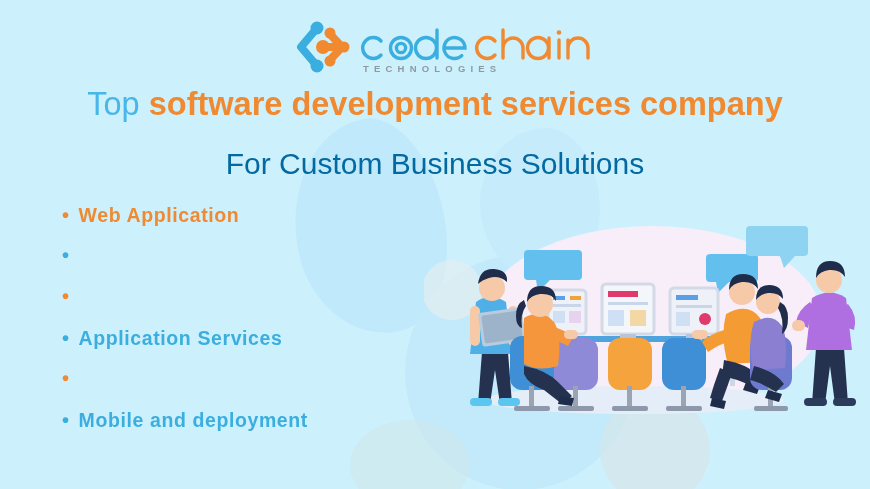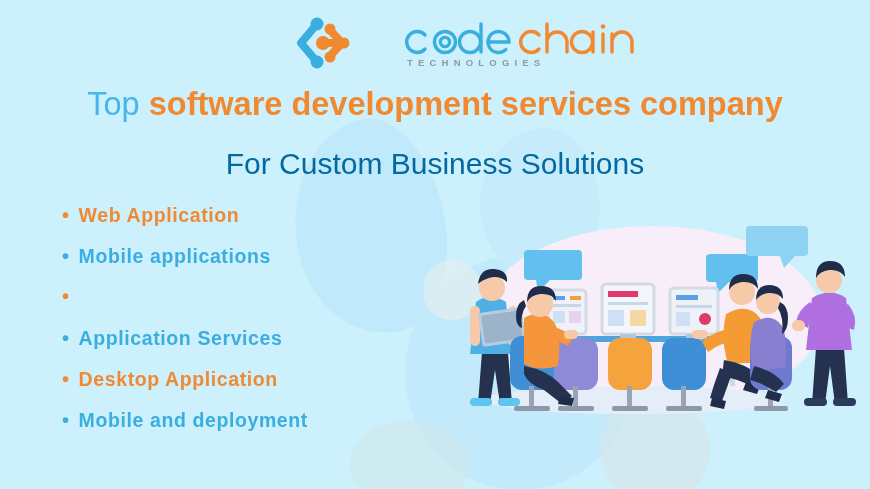--- a/index.html
+++ b/index.html
@@ -46,21 +46,21 @@
     position:absolute; left:350px; top:420px;
     width:120px; height:90px;
     background:#cfe6e8; opacity:.5;
     border-radius:50%;
   }
 
   
   .logo {
     position:absolute; left:287px; top:12px;
     width:300px; height:62px;
-    display:flex; align-items:center;gap:44px;
+    display:flex; align-items:flex-end;
   }
   .logo-mark { width:68px; height:54px; flex:none; }
   .logo-text { margin-left:4px; padding-top:2px; }
   .wordmark { display:block; height:40px; }
   .tagline {
     display:block;
     font-size:9.5px;
     letter-spacing:5.2px;
     color:#8d9aa2;
     font-weight:700;
@@ -180,32 +180,30 @@
 
   <div class="subhead">For Custom Business Solutions</div>
 
   <ul class="services">
     <li class="service-item orange">
       <span class="dot">•</span>
       <span>Web Application</span>
     </li>
     <li class="service-item blue">
       <span class="dot">•</span>
-      <span>Mobile applications</span>
     </li>
     <li class="service-item orange">
       <span class="dot">•</span>
     </li>
     <li class="service-item blue">
       <span class="dot">•</span>
       <span>Application Services</span>
     </li>
     <li class="service-item orange">
       <span class="dot">•</span>
-      <span>Desktop Application</span>
     </li>
     <li class="service-item blue">
       <span class="dot">•</span>
       <span>Mobile and deployment</span>
     </li>
   </ul>
 
   <div class="illustration">
     <svg viewBox="0 0 446 210">
 

